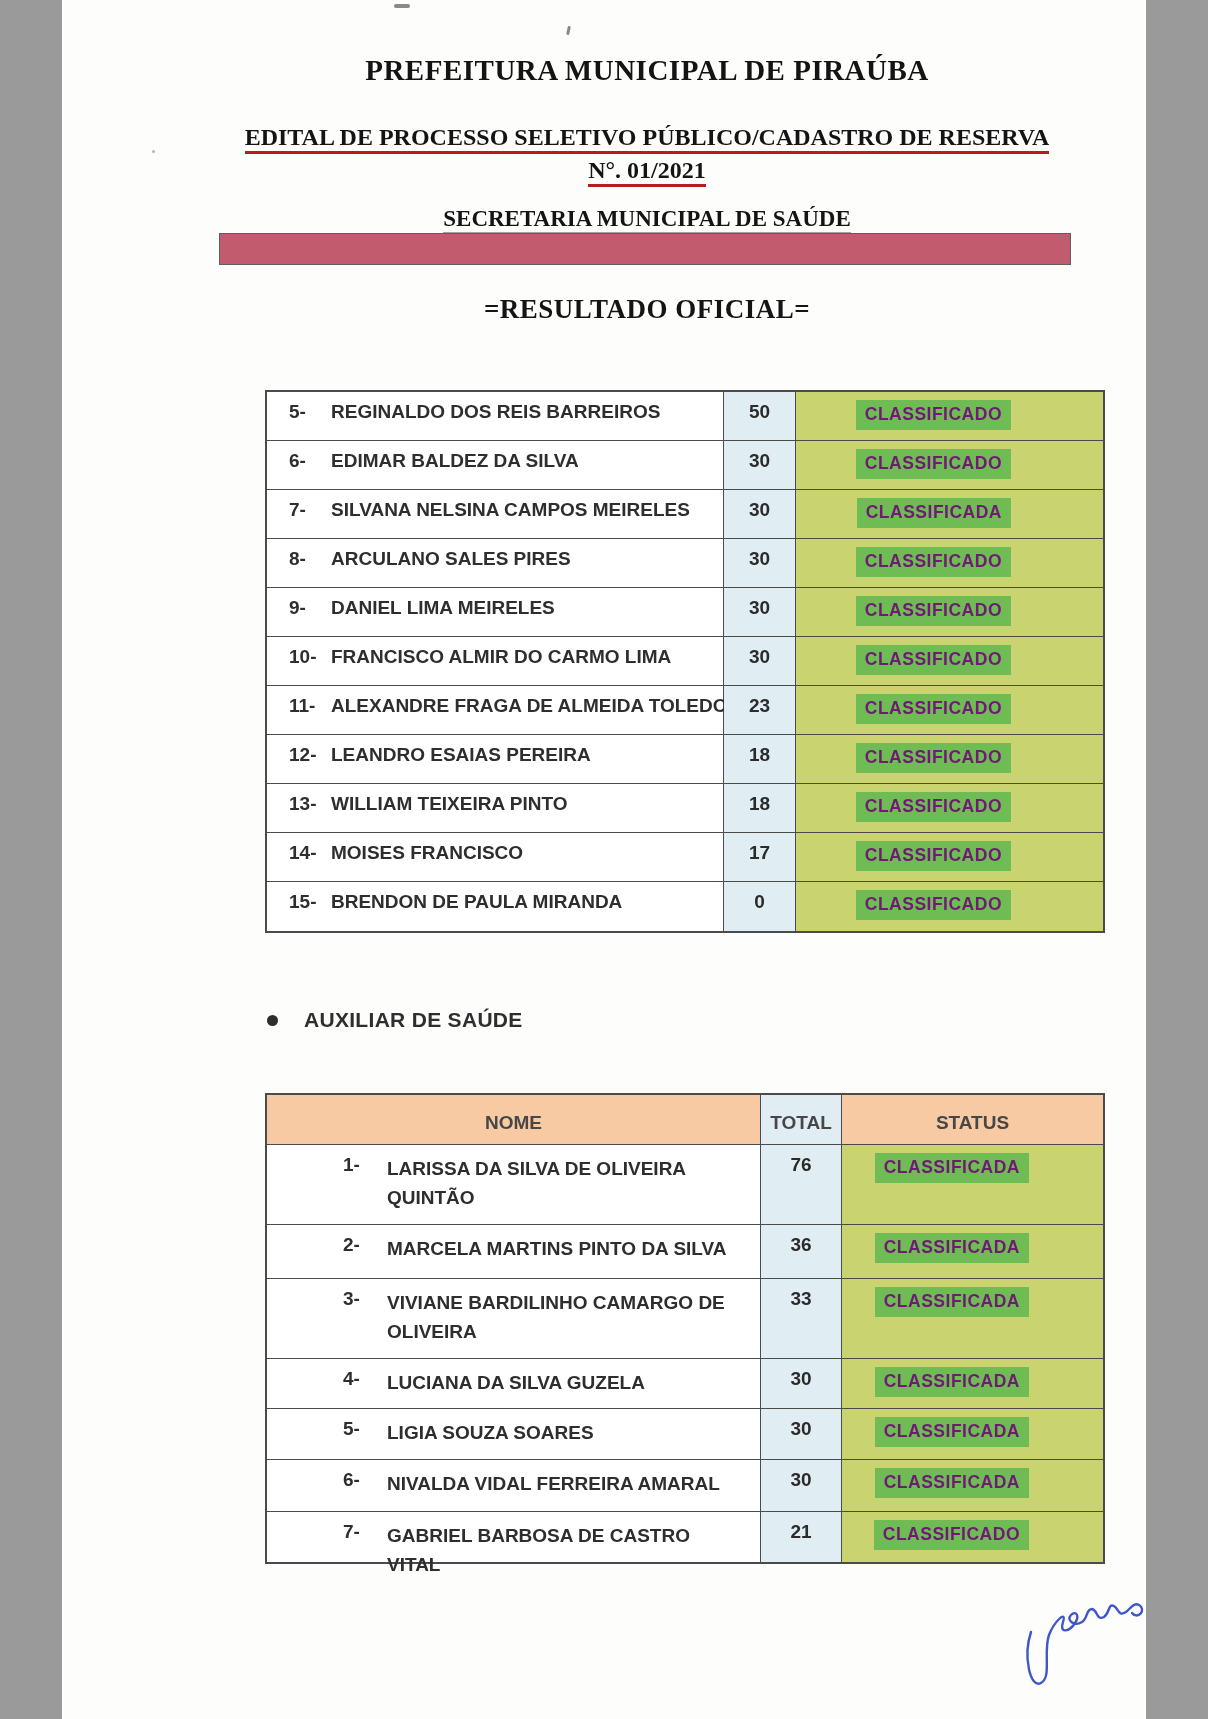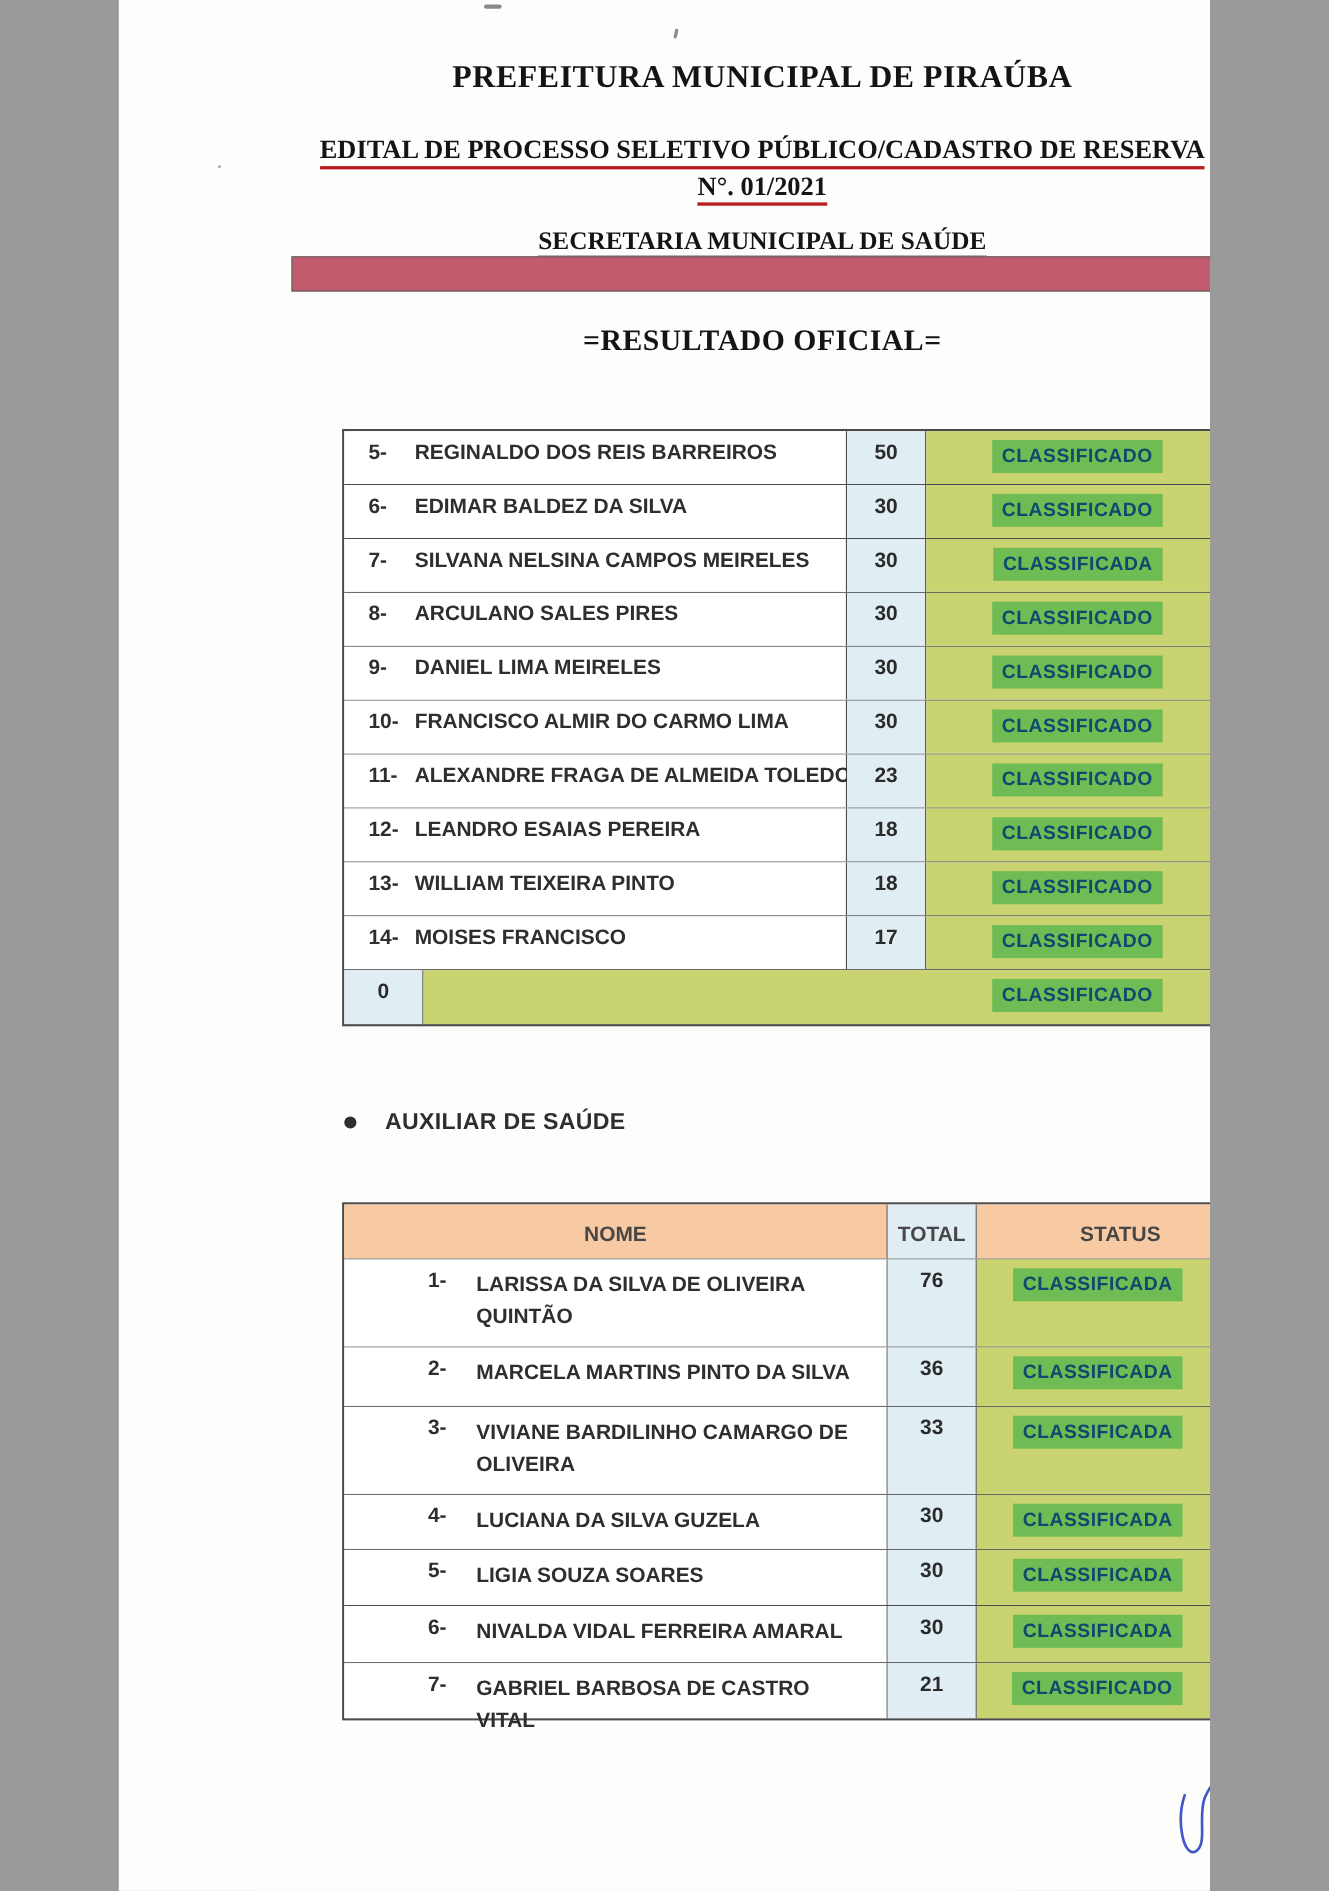--- a/index.html
+++ b/index.html
@@ -1,18 +1,18 @@
 <!DOCTYPE html>
 <html><head>
 <meta charset="utf-8">
 <style>
   html,body{margin:0;padding:0;background:#9a9a9a;}
   .page{
     position:relative;
-    width:992px;height:1719px;
+    width:1084px;height:1719px;
     margin:0 auto;
     background:#fdfdfc;
     overflow:hidden;
     font-family:"Liberation Sans",sans-serif;
     --bar:#c05c6e; --badge:#6fbc55; --olive:#c9d36f; --blue:#e0eef4; --peach:#f8caa3; --ink:#4156c8;
   }
   
   .speck{position:absolute;background:#8a8a8a;border-radius:2px;}
   .speck.dash{left:332px;top:4px;width:16px;height:4px;}
   .speck.tick{left:505px;top:26px;width:3px;height:9px;transform:rotate(12deg);}
@@ -48,21 +48,21 @@
   .t1 .c-score{width:72px;}
   .t1 .c-status{padding-right:92px;}
   .t1 .nm{white-space:nowrap;}
   .t2 .c-name{width:494px;padding-left:76px;}
   .t2 .c-score{width:81px;}
   .t2 .c-status{padding-right:74px;}
   .t2 .nm{max-width:358px;line-height:1.55;}
   .num{display:inline-block;width:42px;flex:none;}
   .t2 .num{width:44px;}
   .nm{display:inline-block;}
-  .badge{background:var(--badge);color:#0c4a6e;font-weight:bold;font-size:17.5px;
+  .badge{background:var(--badge);color:#701a75;font-weight:bold;font-size:17.5px;
          padding:4px 9px 5px 9px;letter-spacing:.5px;}
   
   .t-head{display:flex;height:50px;border-bottom:1px solid #4b4b4b;box-sizing:border-box;
           font-weight:bold;font-size:19px;color:#474747;text-align:center;}
   .t-head .cell{padding-top:17px;}
   .h-name{width:494px;background:var(--peach);}
   .h-total{width:81px;background:var(--blue);}
   .h-status{flex:1;background:var(--peach);}
   
   .bullet-sec{position:absolute;left:205px;top:1008px;display:flex;align-items:center;}
@@ -190,20 +190,24 @@
         <div class="cell c-name">
           <span class="num">14-</span>
           <span class="nm">MOISES FRANCISCO</span>
         </div>
         <div class="cell c-score">17</div>
         <div class="cell c-status">
           <span class="badge">CLASSIFICADO</span>
         </div>
       </div>
       <div class="t-row" style="height: 49px;">
+        <div class="cell c-name">
+          <span class="num">15-</span>
+          <span class="nm">BRENDON DE PAULA MIRANDA</span>
+        </div>
         <div class="cell c-score">0</div>
         <div class="cell c-status">
           <span class="badge">CLASSIFICADO</span>
         </div>
       </div>
     </div>
 
   <div class="bullet-sec">
     <span class="bullet-dot"></span>
     <span class="bullet-label">AUXILIAR DE SAÚDE</span>

